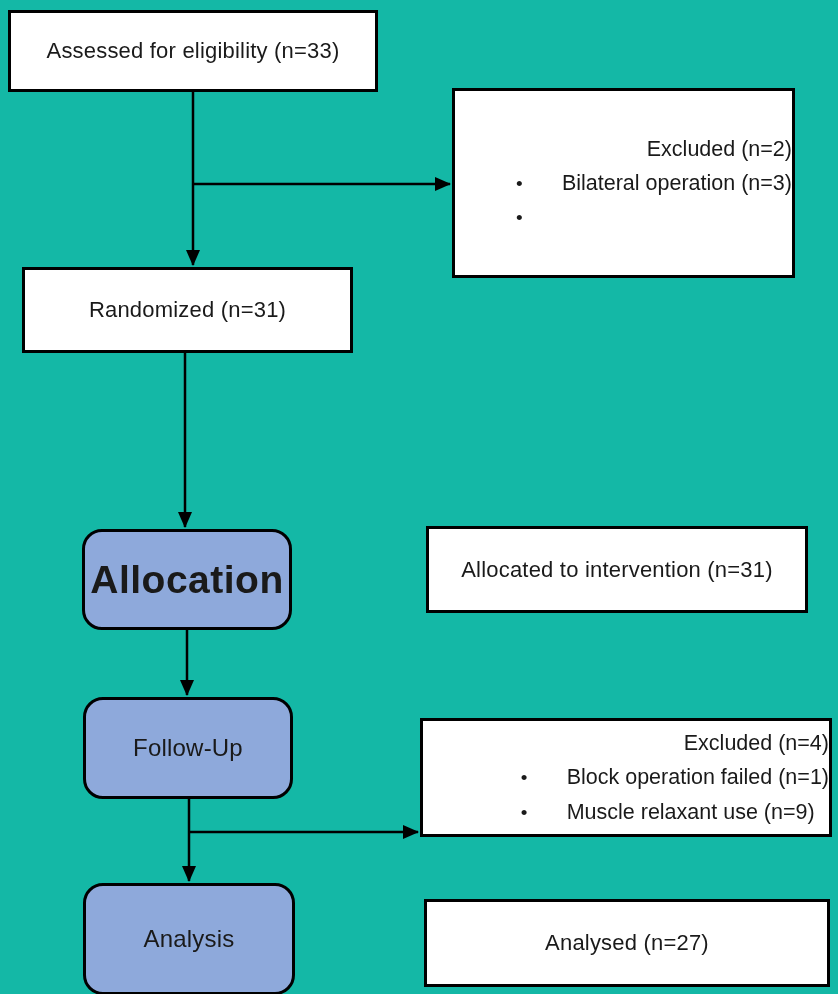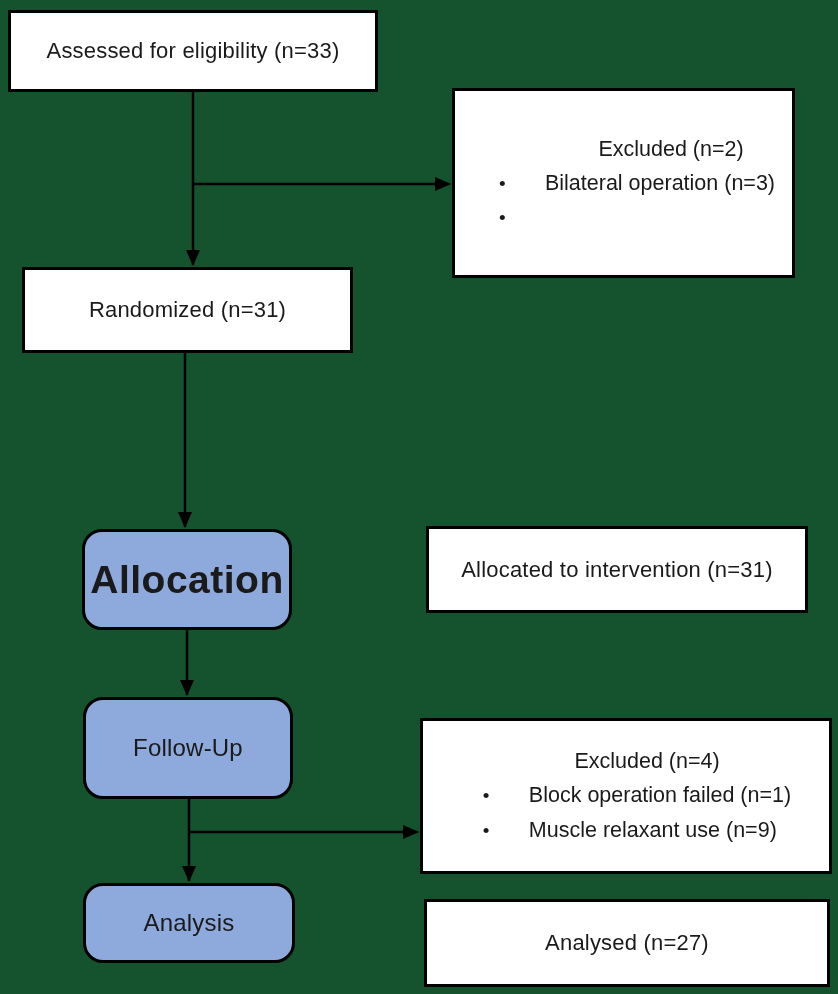--- a/index.html
+++ b/index.html
@@ -2,21 +2,21 @@
 <html style="--stage-fill: #8EA9DB;"><head>
 <meta charset="utf-8">
 <style>
   * { margin: 0; padding: 0; box-sizing: border-box; }
   html, body { background: #fff; }
   body {
     width: 838px; height: 994px;
     font-family: "Liberation Sans", "DejaVu Sans", sans-serif;
     color: #1a1a1a;
   }
-  .canvas { position: relative; width: 838px; height: 994px; background: #14532d; overflow: hidden; }
+  .canvas { position: relative; width: 838px; height: 994px; background: #14b8a6; overflow: hidden; }
   .arrows { position: absolute; left: 0; top: 0; width: 838px; height: 994px; }
 
   .box {
     position: absolute;
     background: #ffffff;
     border: 3px solid #000;
     display: flex;
     align-items: center;
     justify-content: center;
     text-align: center;
@@ -25,21 +25,21 @@
 
   .stage {
     background: var(--stage-fill, #8EA9DB);
     border-radius: 20px;
   }
   .stage .label { font-size: 24px; }
   .stage .label.big { font-size: 39px; font-weight: bold; letter-spacing: 0.5px; }
 
   .detail {
     flex-direction: column;
-    align-items: center;
+    align-items: flex-end;
     justify-content: center;
     text-align: left;
     font-size: 21.5px;
     line-height: 34px;
   }
   .detail .detail-title { white-space: nowrap; }
   .detail ul { list-style: none; }
   .detail li { display: flex; align-items: baseline; white-space: nowrap; }
   .detail .bullet { flex: 0 0 46px; font-size: 19px; }
 
@@ -49,22 +49,22 @@
   #box-excluded-followup { padding-left: 22px; }
   #box-excluded-followup .detail-title { margin-left: 20px; }
 
   
   #box-assessed            { left: 8px;   top: 10px;  width: 370px; height: 82px; }
   #box-excluded-enrollment { left: 452px; top: 88px;  width: 343px; height: 190px; }
   #box-randomized          { left: 22px;  top: 267px; width: 331px; height: 86px; }
   #box-allocation          { left: 82px;  top: 529px; width: 210px; height: 101px; }
   #box-allocated           { left: 426px; top: 526px; width: 382px; height: 87px; }
   #box-followup            { left: 83px;  top: 697px; width: 210px; height: 102px; }
-  #box-excluded-followup   { left: 420px; top: 718px; width: 412px; height: 156px; }
-  #box-analysis            { left: 83px;  top: 883px; width: 212px; height: 80px; }
+  #box-excluded-followup   { left: 420px; top: 718px; width: 412px; height: 119px; }
+  #box-analysis            { left: 83px;  top: 883px; width: 212px; height: 112px; }
   #box-analysed            { left: 424px; top: 899px; width: 406px; height: 88px; }
 </style>
 </head>
 <body style="color: rgb(26, 26, 26); background: rgb(255, 255, 255);">
 
 <div class="canvas">
 
   <svg class="arrows" viewBox="0 0 838 994" xmlns="http://www.w3.org/2000/svg">
     <defs>
       <marker id="ah" markerUnits="userSpaceOnUse" markerWidth="18" markerHeight="16" refX="15" refY="7" orient="auto">

